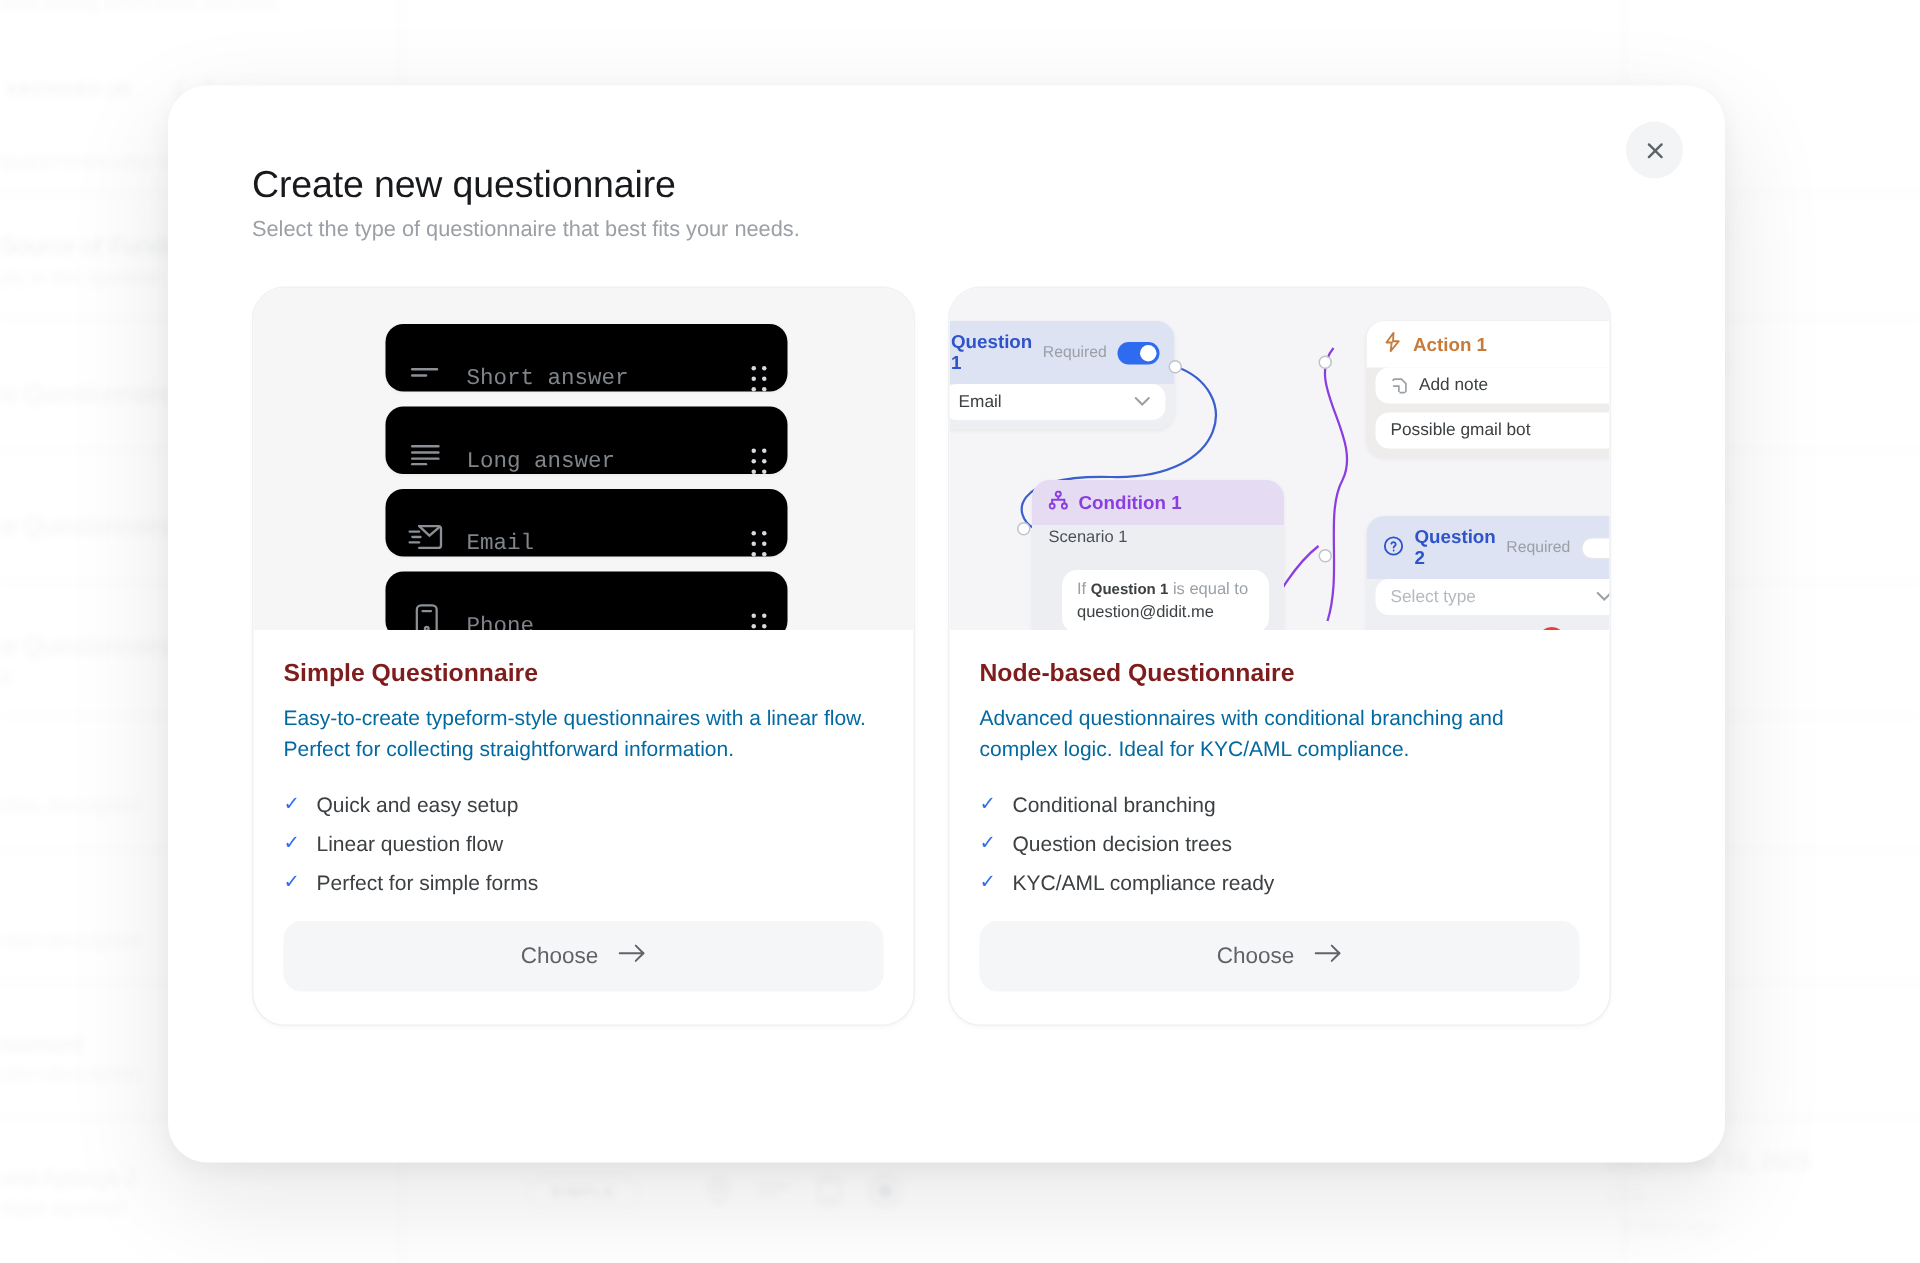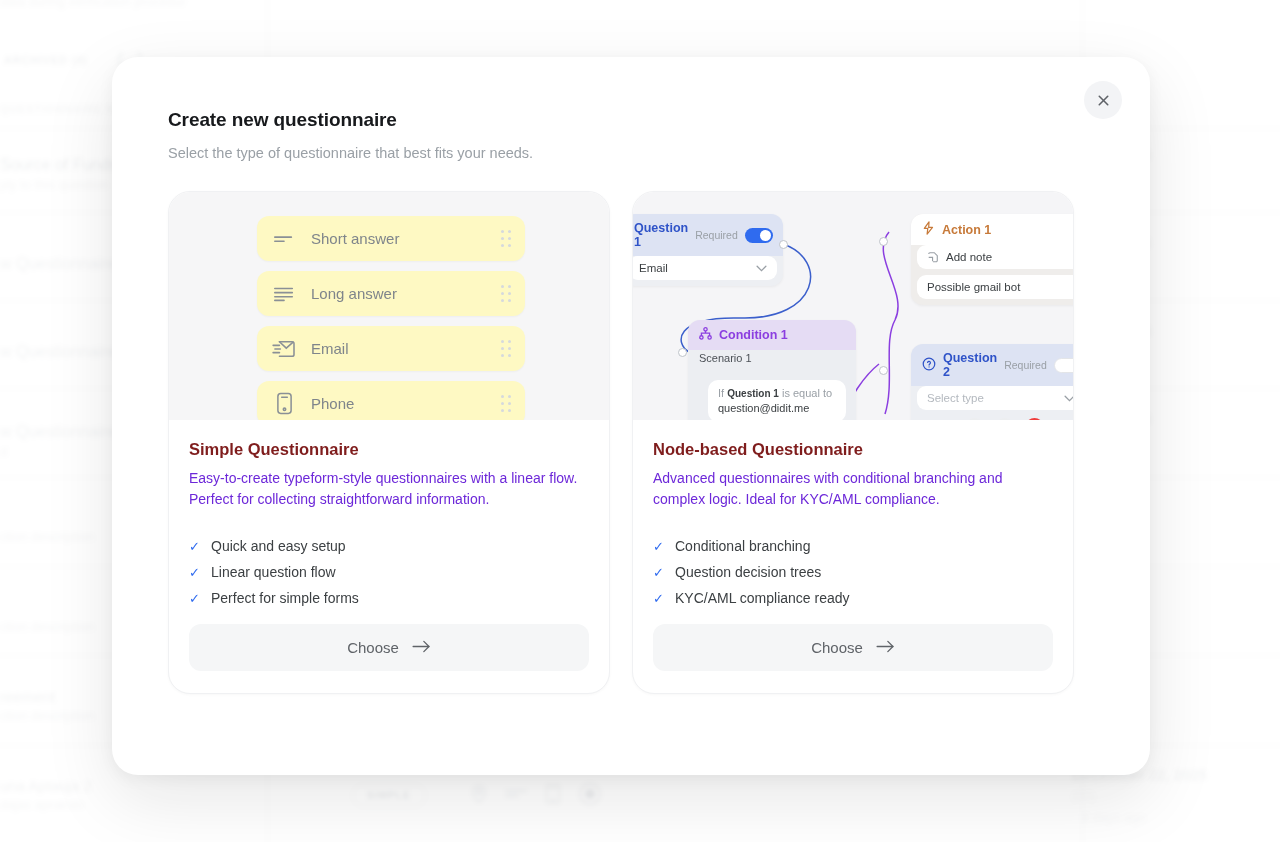--- a/index.html
+++ b/index.html
@@ -99,22 +99,22 @@
     display: flex;
     align-items: center;
     justify-content: center;
     cursor: pointer;
   }
 
   .modal-title {
     position: absolute;
     left: 56px;
     top: 52px;
-    font-size: 19px;
-    font-weight: 700;
+    font-size: 25px;
+    font-weight: 400;
     color: #17191c;
     letter-spacing: -0.1px;
   }
   .modal-subtitle {
     position: absolute;
     left: 56px;
     top: 88px;
     font-size: 14.5px;
     color: #9aa0a6;
   }
@@ -147,26 +147,27 @@
     background: #f6f6f7;
   }
   .preview-inner { position: absolute; inset: 0; }
 
   
   .srow {
     position: absolute;
     left: 88px;
     width: 268px;
     height: 45px;
-    background: #fef9c3;
+    background: #000000;
     border-radius: 12px;
     display: flex;
-    align-items: center;
+    align-items: flex-end;
     padding: 0 14px;
     box-shadow: 0 1px 2px rgba(17,20,24,.035);
+    font-family: Liberation Mono, monospace;
   }
   .srow-icon {
     width: 26px; height: 26px;
     display: flex; align-items: center; justify-content: center;
     color: #8a9096;
     flex: 0 0 auto;
   }
   .srow-label {
     margin-left: 14px;
     font-size: 15px;
@@ -277,22 +278,22 @@
   .card-body { padding: 20px 20px 22px; }
   .card-title {
     font-size: 16.5px;
     font-weight: 700;
     color: #7f1d1d;
     margin-bottom: 9px;
   }
   .card-desc {
     font-size: 14px;
     line-height: 21px;
-    color: #6d28d9;
-    margin-bottom: 28px;
+    color: #0369a1;
+    margin-bottom: 18px;
   }
   .feat {
     display: flex;
     align-items: center;
     gap: 12px;
     font-size: 14px;
     color: #3c4043;
     margin-bottom: 10px;
   }
   .feat .tick { color: #2f6bef; font-size: 13px; width: 10px; text-align: center; }

